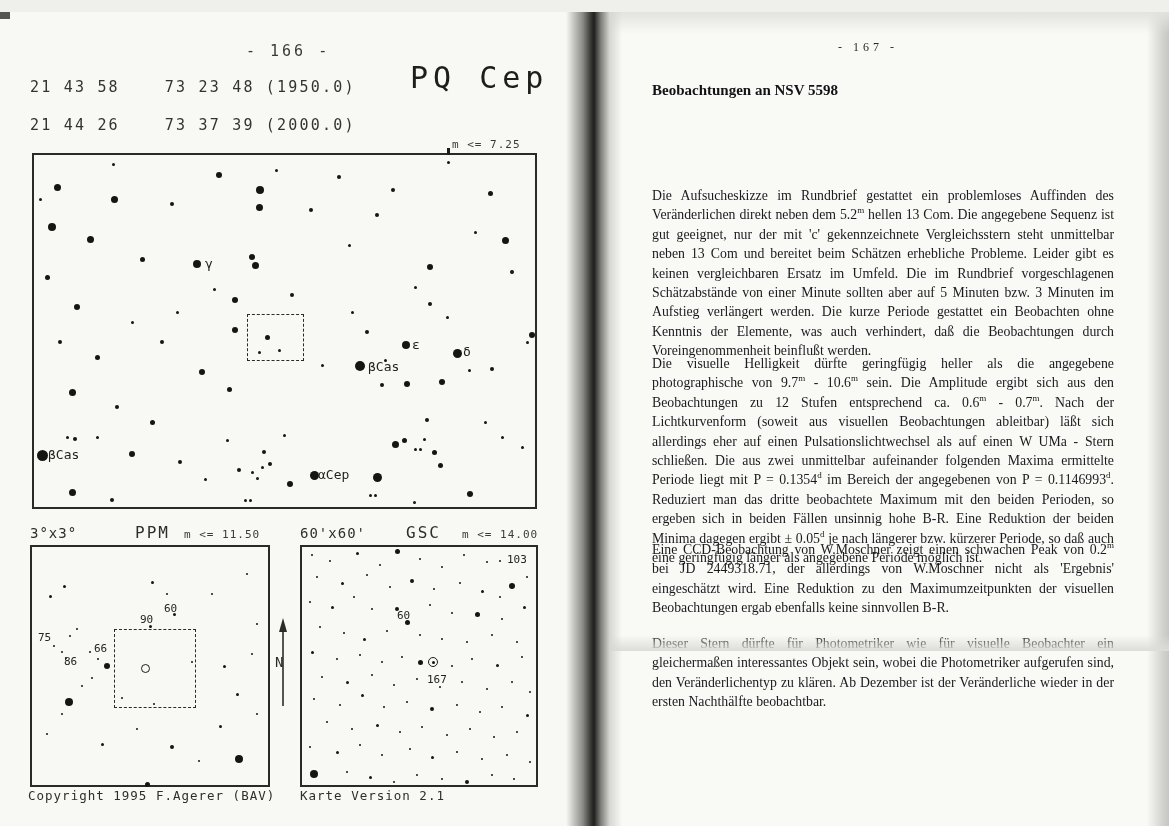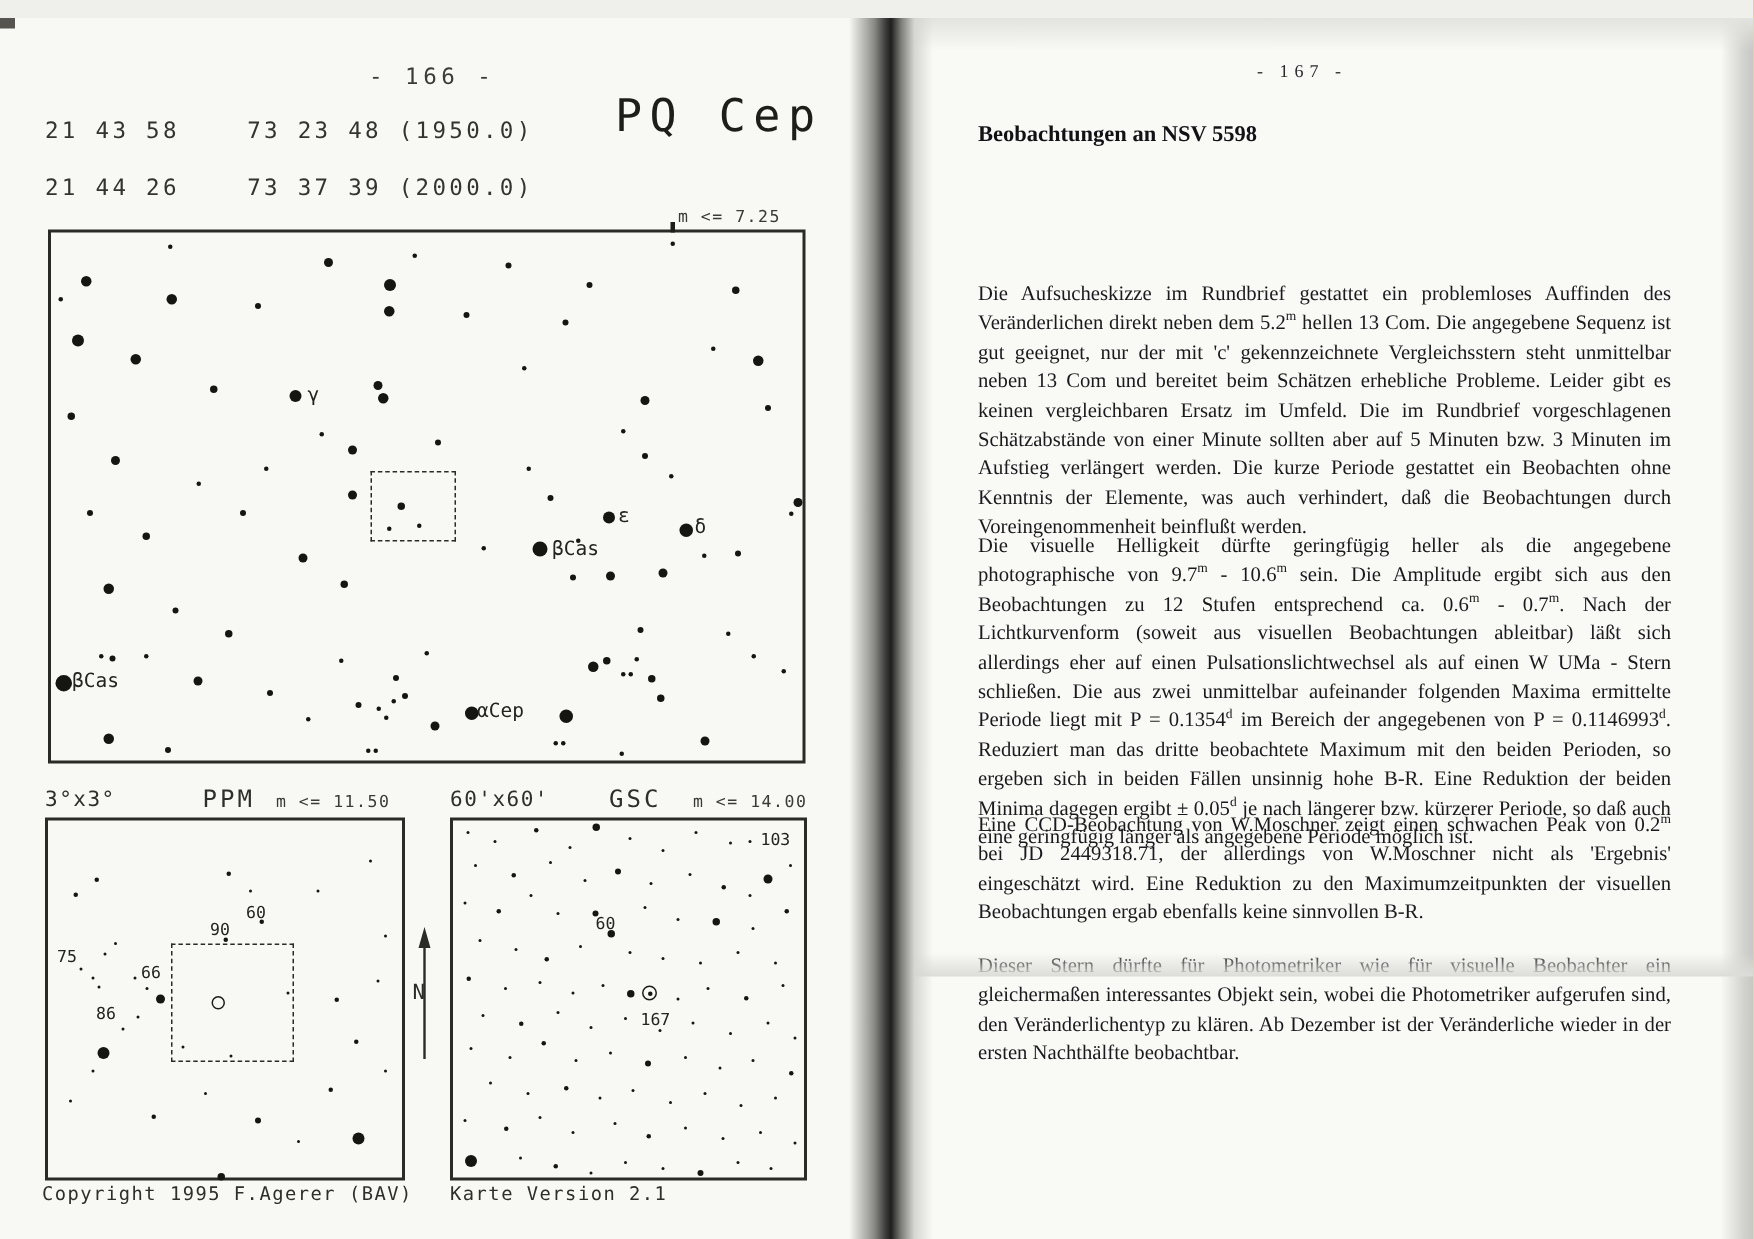--- a/index.html
+++ b/index.html
@@ -236,21 +236,21 @@
         <span class="star" style="left: 179px; top: 46px; height: 2px; width: 2px;"></span>
         <span class="star" style="left: 214px; top: 26px; height: 2px; width: 2px;"></span>
         <span class="star" style="left: 224px; top: 76px; height: 2px; width: 2px;"></span>
         <span class="star" style="left: 29px; top: 166px; height: 2px; width: 2px;"></span>
         <span class="star" style="left: 104px; top: 181px; height: 2px; width: 2px;"></span>
         <span class="star" style="left: 134px; top: 46px; height: 2px; width: 2px;"></span>
         <span class="c-label" style="left: 132px; top: 55px;">60</span>
         <span class="c-label" style="left: 108px; top: 66px;">90</span>
         <span class="c-label" style="left: 6px; top: 84px;">75</span>
         <span class="c-label" style="left: 62px; top: 95px;">66</span>
-        <span class="c-label" style="left: 32px; top: 122px;">86</span>
+        <span class="c-label" style="left: 32px; top: 108px;">86</span>
         <div class="dash-box" style="left: 82px; top: 82px; width: 80px; height: 77px;"></div>
         <span class="ovar" style="left: 109px; top: 117px; width: 9px; height: 9px;"></span>
       </div>
 
     <div class="mono chart-header" style="left:300px;top:513px;">60'x60'</div>
     <div class="mono chart-header chart-cat" style="left:406px;top:511px;">GSC</div>
     <div class="mono maglim" style="left:462px;top:516px;">m &lt;= 14.00</div>
 
     <div class="chart chart-gsc">
         <span class="star" style="left: 9px; top: 7px; height: 2px; width: 2px;"></span>

